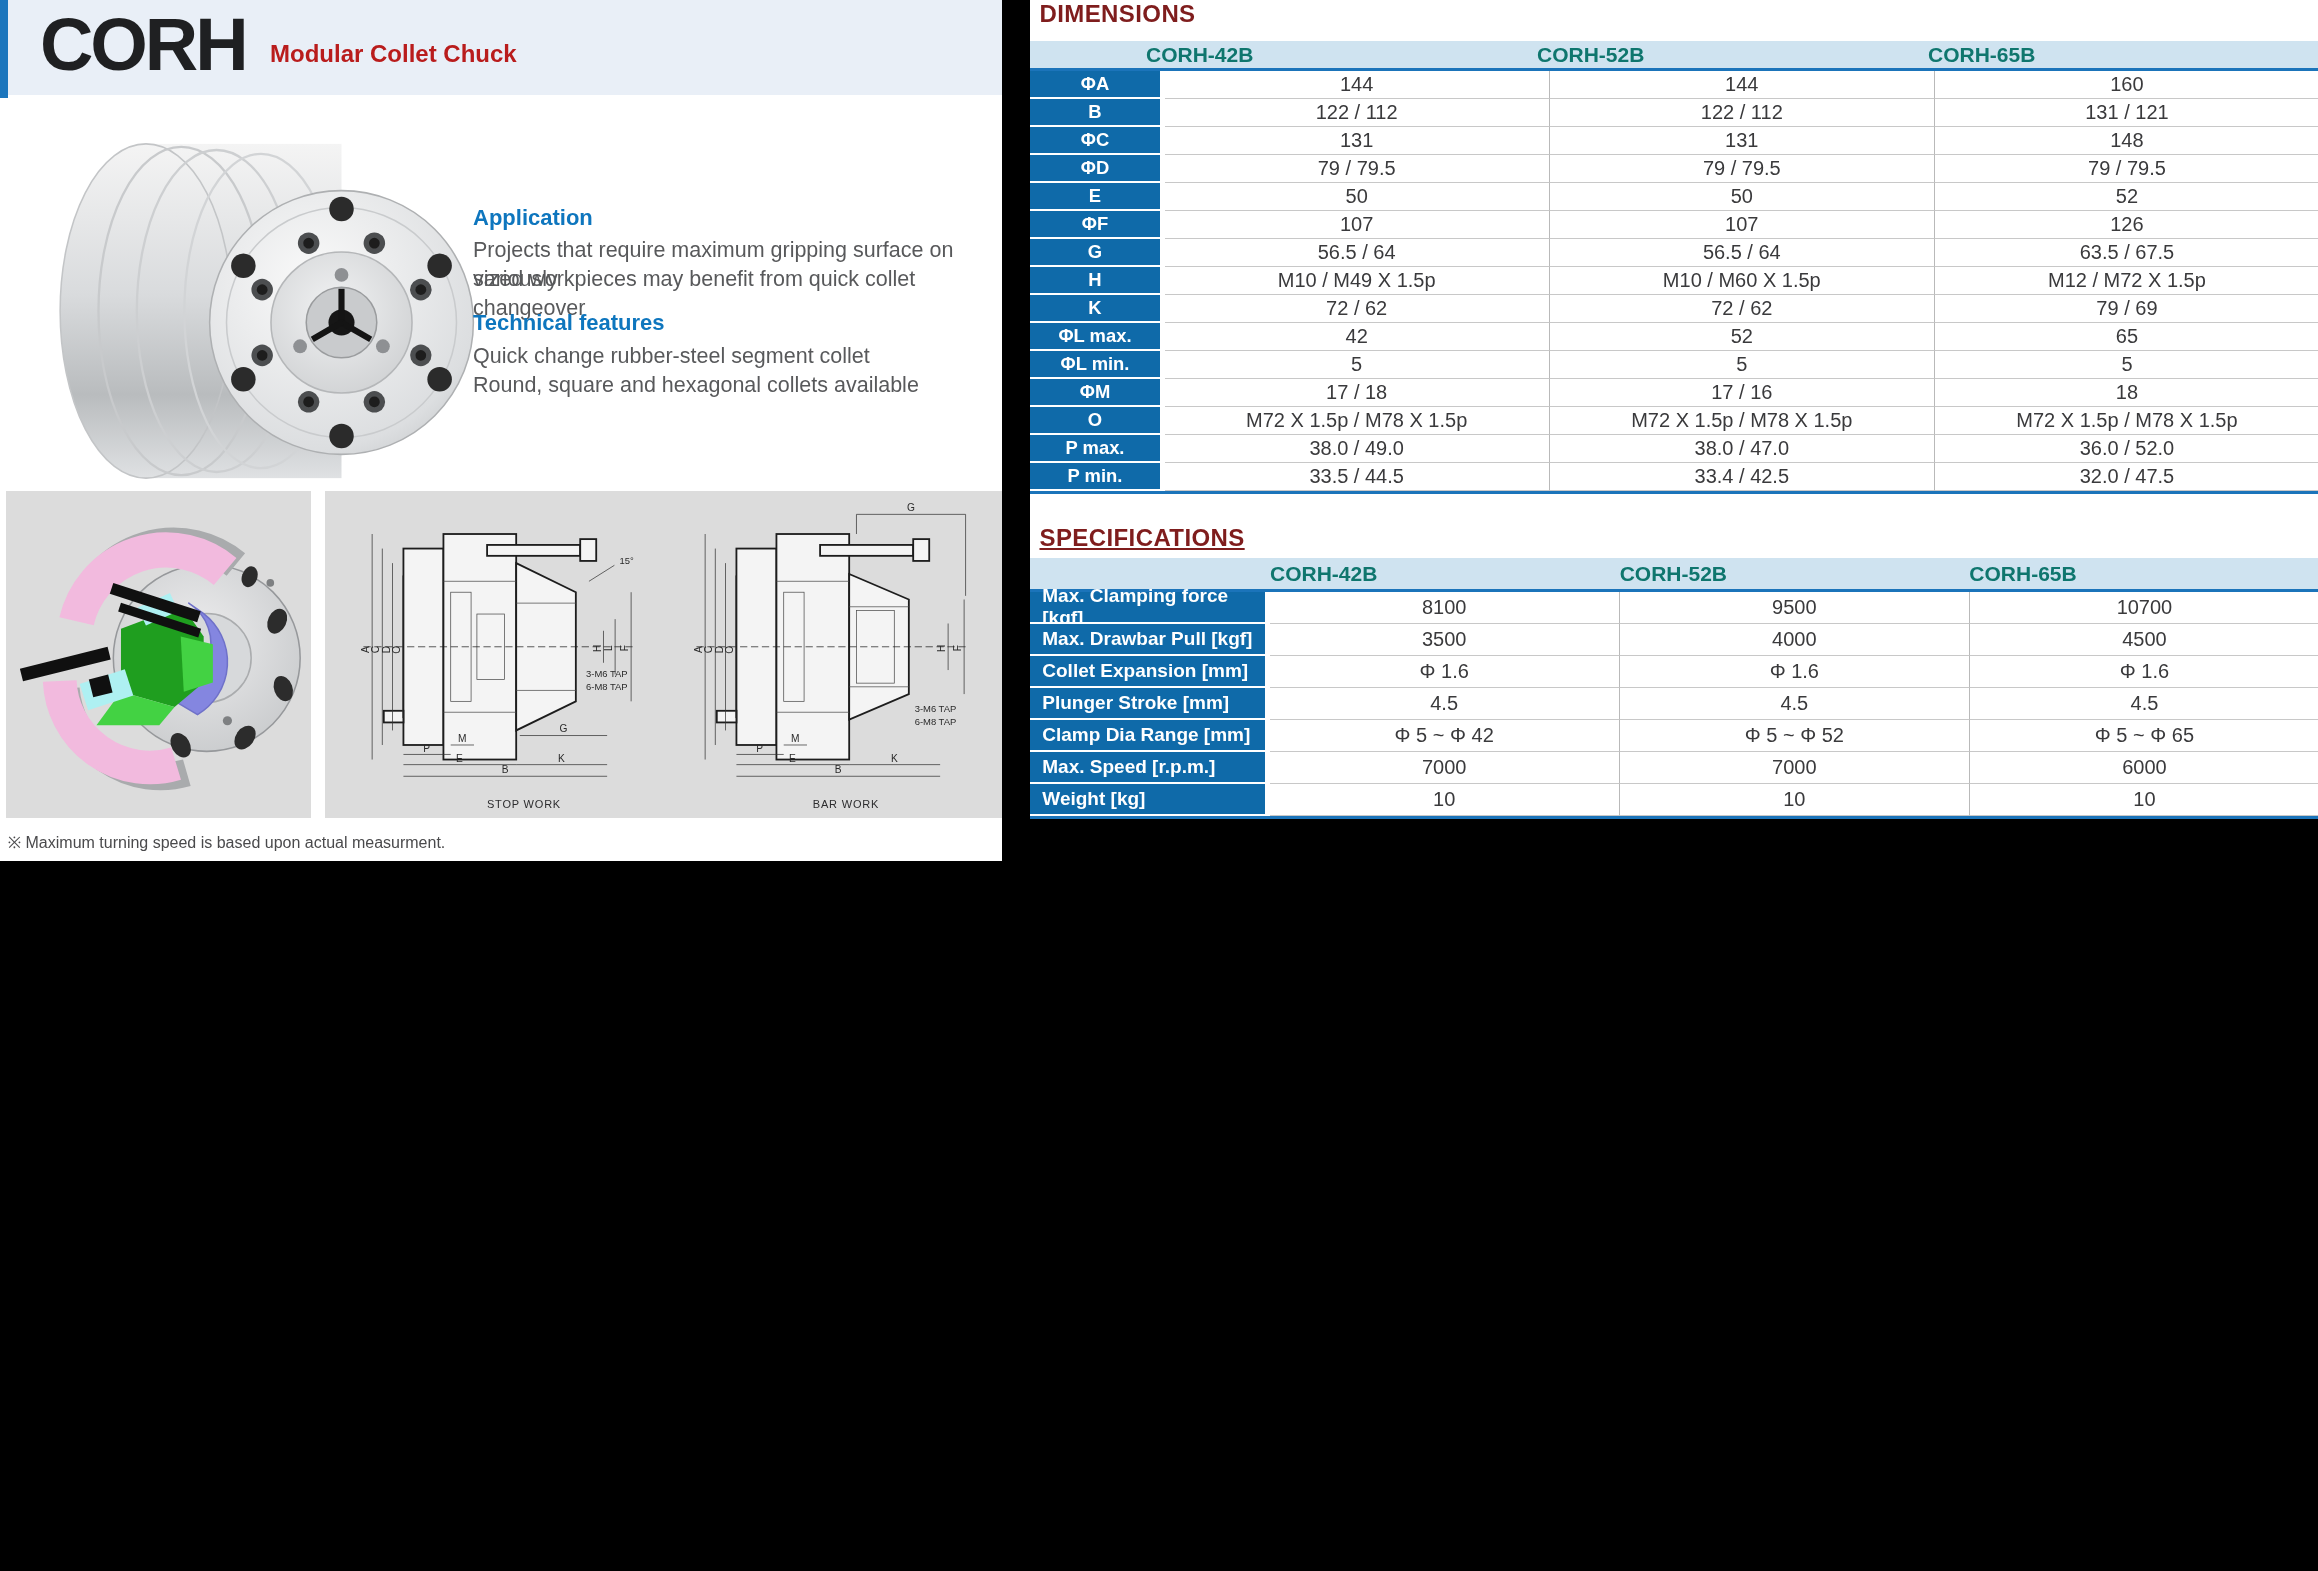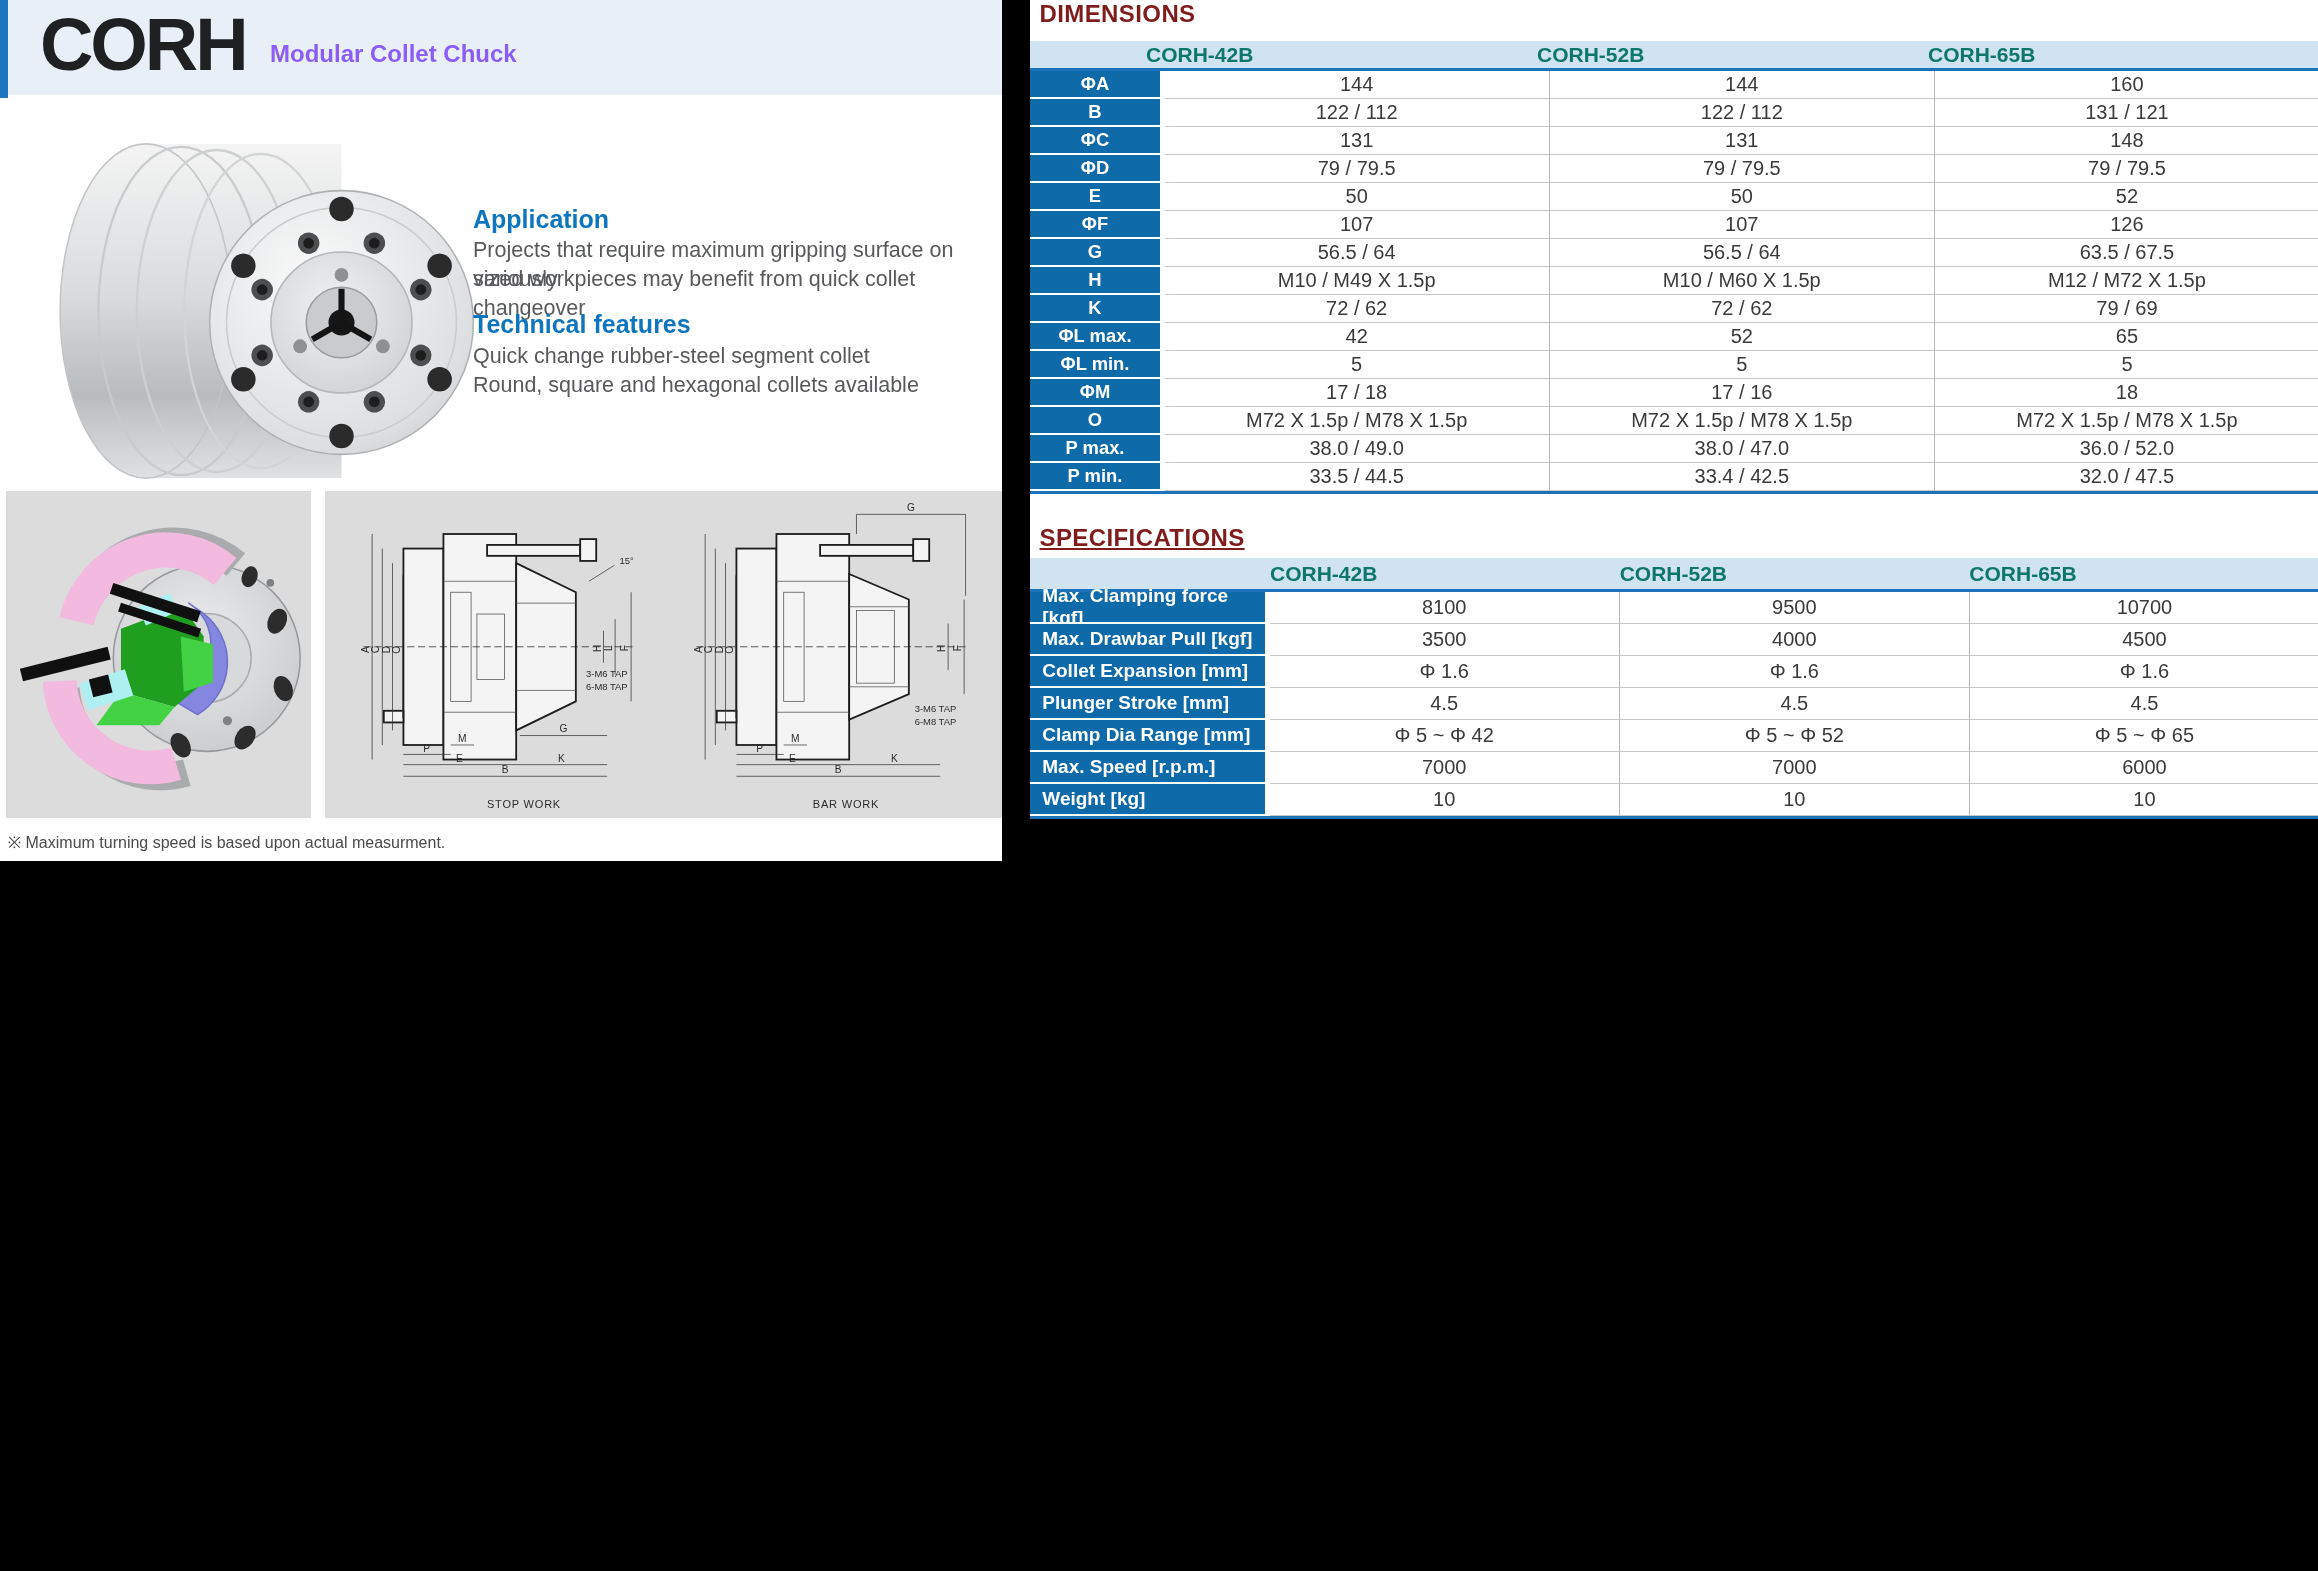--- a/index.html
+++ b/index.html
@@ -8,24 +8,24 @@
     font-family:"Liberation Sans",sans-serif;
   }
   .page{position:absolute;background:#fff;}
   #page-left{left:0;top:0;width:1002px;height:861px;}
   #page-right{left:1030px;top:0;width:1289px;height:819px;}
 
   
   #header-band{position:absolute;left:0;top:0;width:1002px;height:95px;background:#e9eff7;}
   #accent-bar{position:absolute;left:0;top:0;width:8.4px;height:98px;background:#1c76bd;}
   #product-title{position:absolute;left:40px;top:1.5px;font-size:74px;font-weight:800;letter-spacing:-3.1px;color:#1f2022;}
-  #product-subtitle{position:absolute;left:270px;top:40px;font-size:24px;font-weight:600;color:#8b5cf6;}
+  #product-subtitle{position:absolute;left:270px;top:40px;font-size:24px;font-weight:600;color:#b91c1c;}
 
   
-  .blue-heading{position:absolute;left:473px;font-size:25px;font-weight:700;color:#0e76be;}
+  .blue-heading{position:absolute;left:473px;font-size:22px;font-weight:700;color:#0e76be;}
   .body-text{position:absolute;left:473px;font-size:21.5px;color:#58595b;line-height:29px;}
 
   
   .gray-panel{position:absolute;background:#dcdcdc;}
   #cutaway-panel{left:6.1px;top:491px;width:305px;height:327px;}
   #drawing-panel{left:325px;top:491px;width:677px;height:327px;}
   .caption{position:absolute;bottom:7.7px;font-size:11px;color:#2c2c2e;letter-spacing:0.8px;text-align:center;width:230px;}
   #caption-stop{left:84px;}
   #caption-bar{left:406px;}
 

